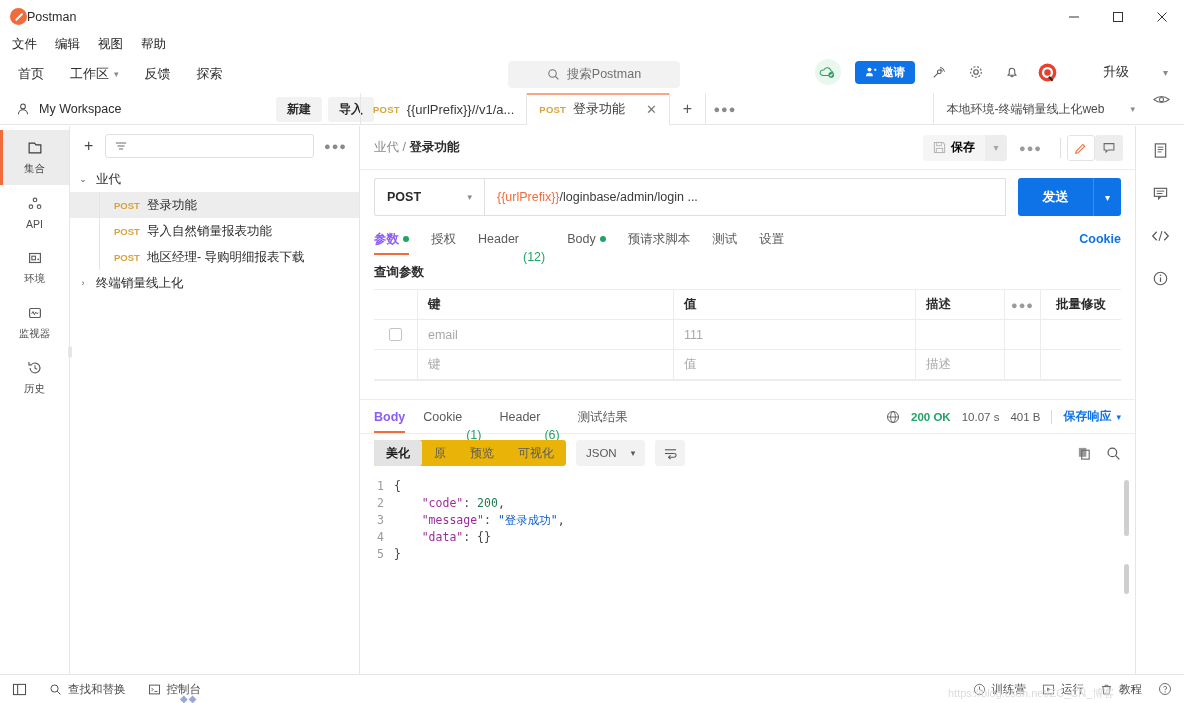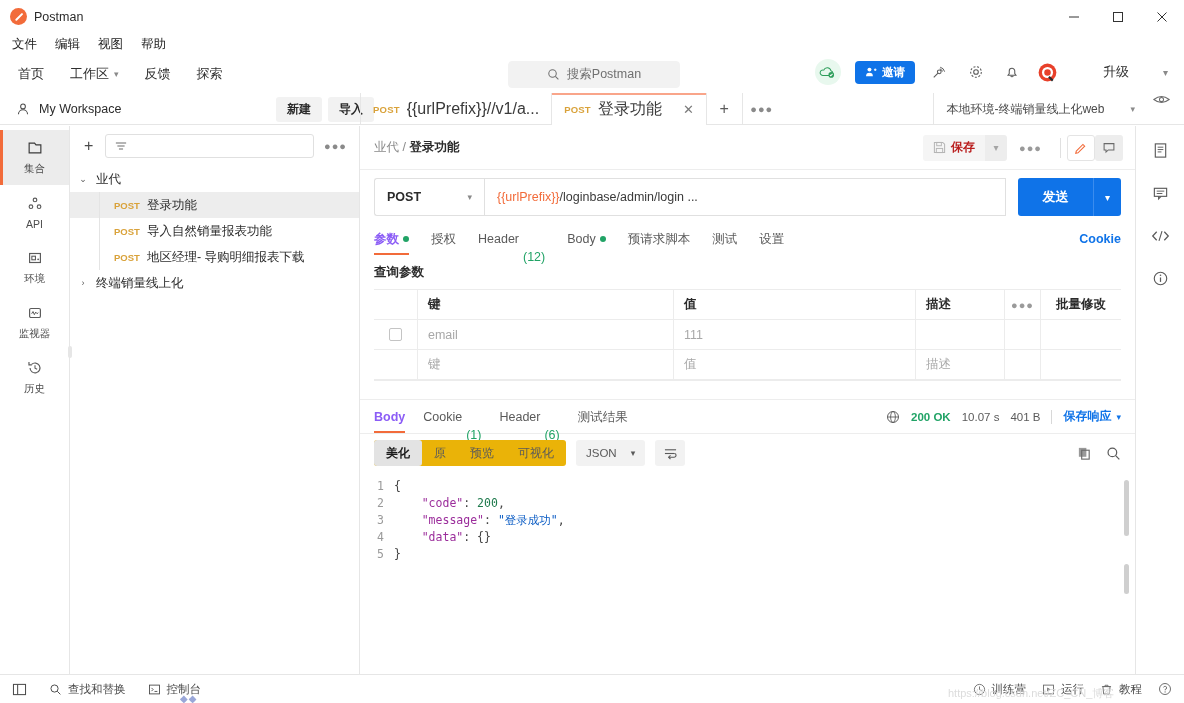--- a/index.html
+++ b/index.html
@@ -14,21 +14,21 @@
   
   .titlebar { height: 33px; display:flex; align-items:center; padding-left:10px; position:relative; }
   .pm-logo {
     width:17px; height:17px; border-radius:50%;
     background:#f26b3a; position:relative; flex:none;
   }
   .pm-logo::after {
     content:""; position:absolute; left:3.5px; top:8px; width:10px; height:1.6px;
     background:#fff; transform:rotate(-45deg); border-radius:1px;
   }
-  .app-title { font-size:12.5px; color:#2b2b2b; margin-left:7px; }
+  .app-title { font-size:12.5px; color:#2b2b2b; margin-left:0; }
   .winbtns { position:absolute; right:0; top:0; height:33px; display:flex; }
   .winbtn { width:44px; height:33px; display:flex; align-items:center; justify-content:center; color:#333; }
 
   
   .menubar { height:22px; display:flex; align-items:center; padding-left:10px; gap:14px; }
   .menu-item { font-size:12.5px; color:#222; padding:1px 2px; }
 
   
   .navbar { height:38px; display:flex; align-items:center; padding:0 10px; position:relative; }
   .nav-links { display:flex; align-items:center; gap:26px; padding-left:8px; }
@@ -62,21 +62,21 @@
 
   
   .tabstrip { position:absolute; left:360px; top:0; right:0; height:32px;
               display:flex; align-items:stretch; border-left:1px solid #e6e6e6; }
   .req-tab { display:flex; align-items:center; gap:7px; padding:0 12px;
              border-right:1px solid #e6e6e6; font-size:12px; color:#4a4a4a;
              position:relative; min-width:120px; }
   .req-tab.active { background:#fff; }
   .req-tab.active::before { content:""; position:absolute; left:0; right:0; top:0; height:2px; background:#f9a58a; }
   .req-tab .meth { font-size:9.5px; font-weight:700; color:#d9a23a; letter-spacing:.2px; }
-  .req-tab .tname { font-size:16px; color:#3a3a3a; white-space:nowrap; }
+  .req-tab .tname { font-size:13px; color:#3a3a3a; white-space:nowrap; }
   .req-tab .xbtn { margin-left:auto; color:#7a7a7a; font-size:13px; padding-left:14px; }
   .tab-plus { width:36px; display:flex; align-items:center; justify-content:center;
               color:#5a5a5a; font-size:16px; border-right:1px solid #e6e6e6; }
   .tab-dots { width:38px; display:flex; align-items:center; justify-content:center; color:#8a8a8a; font-size:11px; letter-spacing:1px;}
   .env-select { margin-left:auto; display:flex; align-items:center; gap:26px;
                 padding:0 12px; font-size:12px; color:#4a4a4a; border-left:1px solid #e6e6e6; }
   .eye-btn { color:#6a6a6a; padding-left:6px; }
 
   
   .rail { position:absolute; left:0; top:126px; width:70px; bottom:29px;
@@ -106,21 +106,21 @@
   .req-name { font-size:12.5px; color:#2b2b2b; white-space:nowrap; }
 
   
   .main { position:absolute; left:360px; top:126px; right:49px; bottom:29px;
           background:#fff; display:flex; flex-direction:column; }
   .crumbbar { height:44px; display:flex; align-items:center; padding:0 14px;
               border-bottom:1px solid #ededed; position:relative; }
   .crumb { font-size:12.5px; color:#8a8a8a; }
   .crumb b { color:#2b2b2b; font-weight:600; }
   .crumb-right { position:absolute; right:12px; display:flex; align-items:center; gap:0; }
-  .save-btn { background:#f5f5f5; color:#b91c1c; font-size:12px; font-weight:600;
+  .save-btn { background:#f5f5f5; color:#000000; font-size:12px; font-weight:600;
               height:26px; padding:0 10px; display:flex; align-items:center; gap:5px;
               border-radius:3px 0 0 3px; }
   .save-chev { background:#ededed; color:#a5a5a5; height:26px; width:22px;
                display:flex; align-items:center; justify-content:center; font-size:10px;
                border-radius:0 3px 3px 0; }
   .more-dots { color:#9a9a9a; font-size:11px; letter-spacing:1px; padding:0 12px; }
   .vdiv { width:1px; height:20px; background:#e0e0e0; margin:0 6px; }
   .sq-btn { width:28px; height:26px; display:flex; align-items:center; justify-content:center;
             border-radius:3px; color:#6a6a6a; }
   .sq-btn.act { border:1px solid #e4e4e4; color:#f26b3a; background:#fff; }

